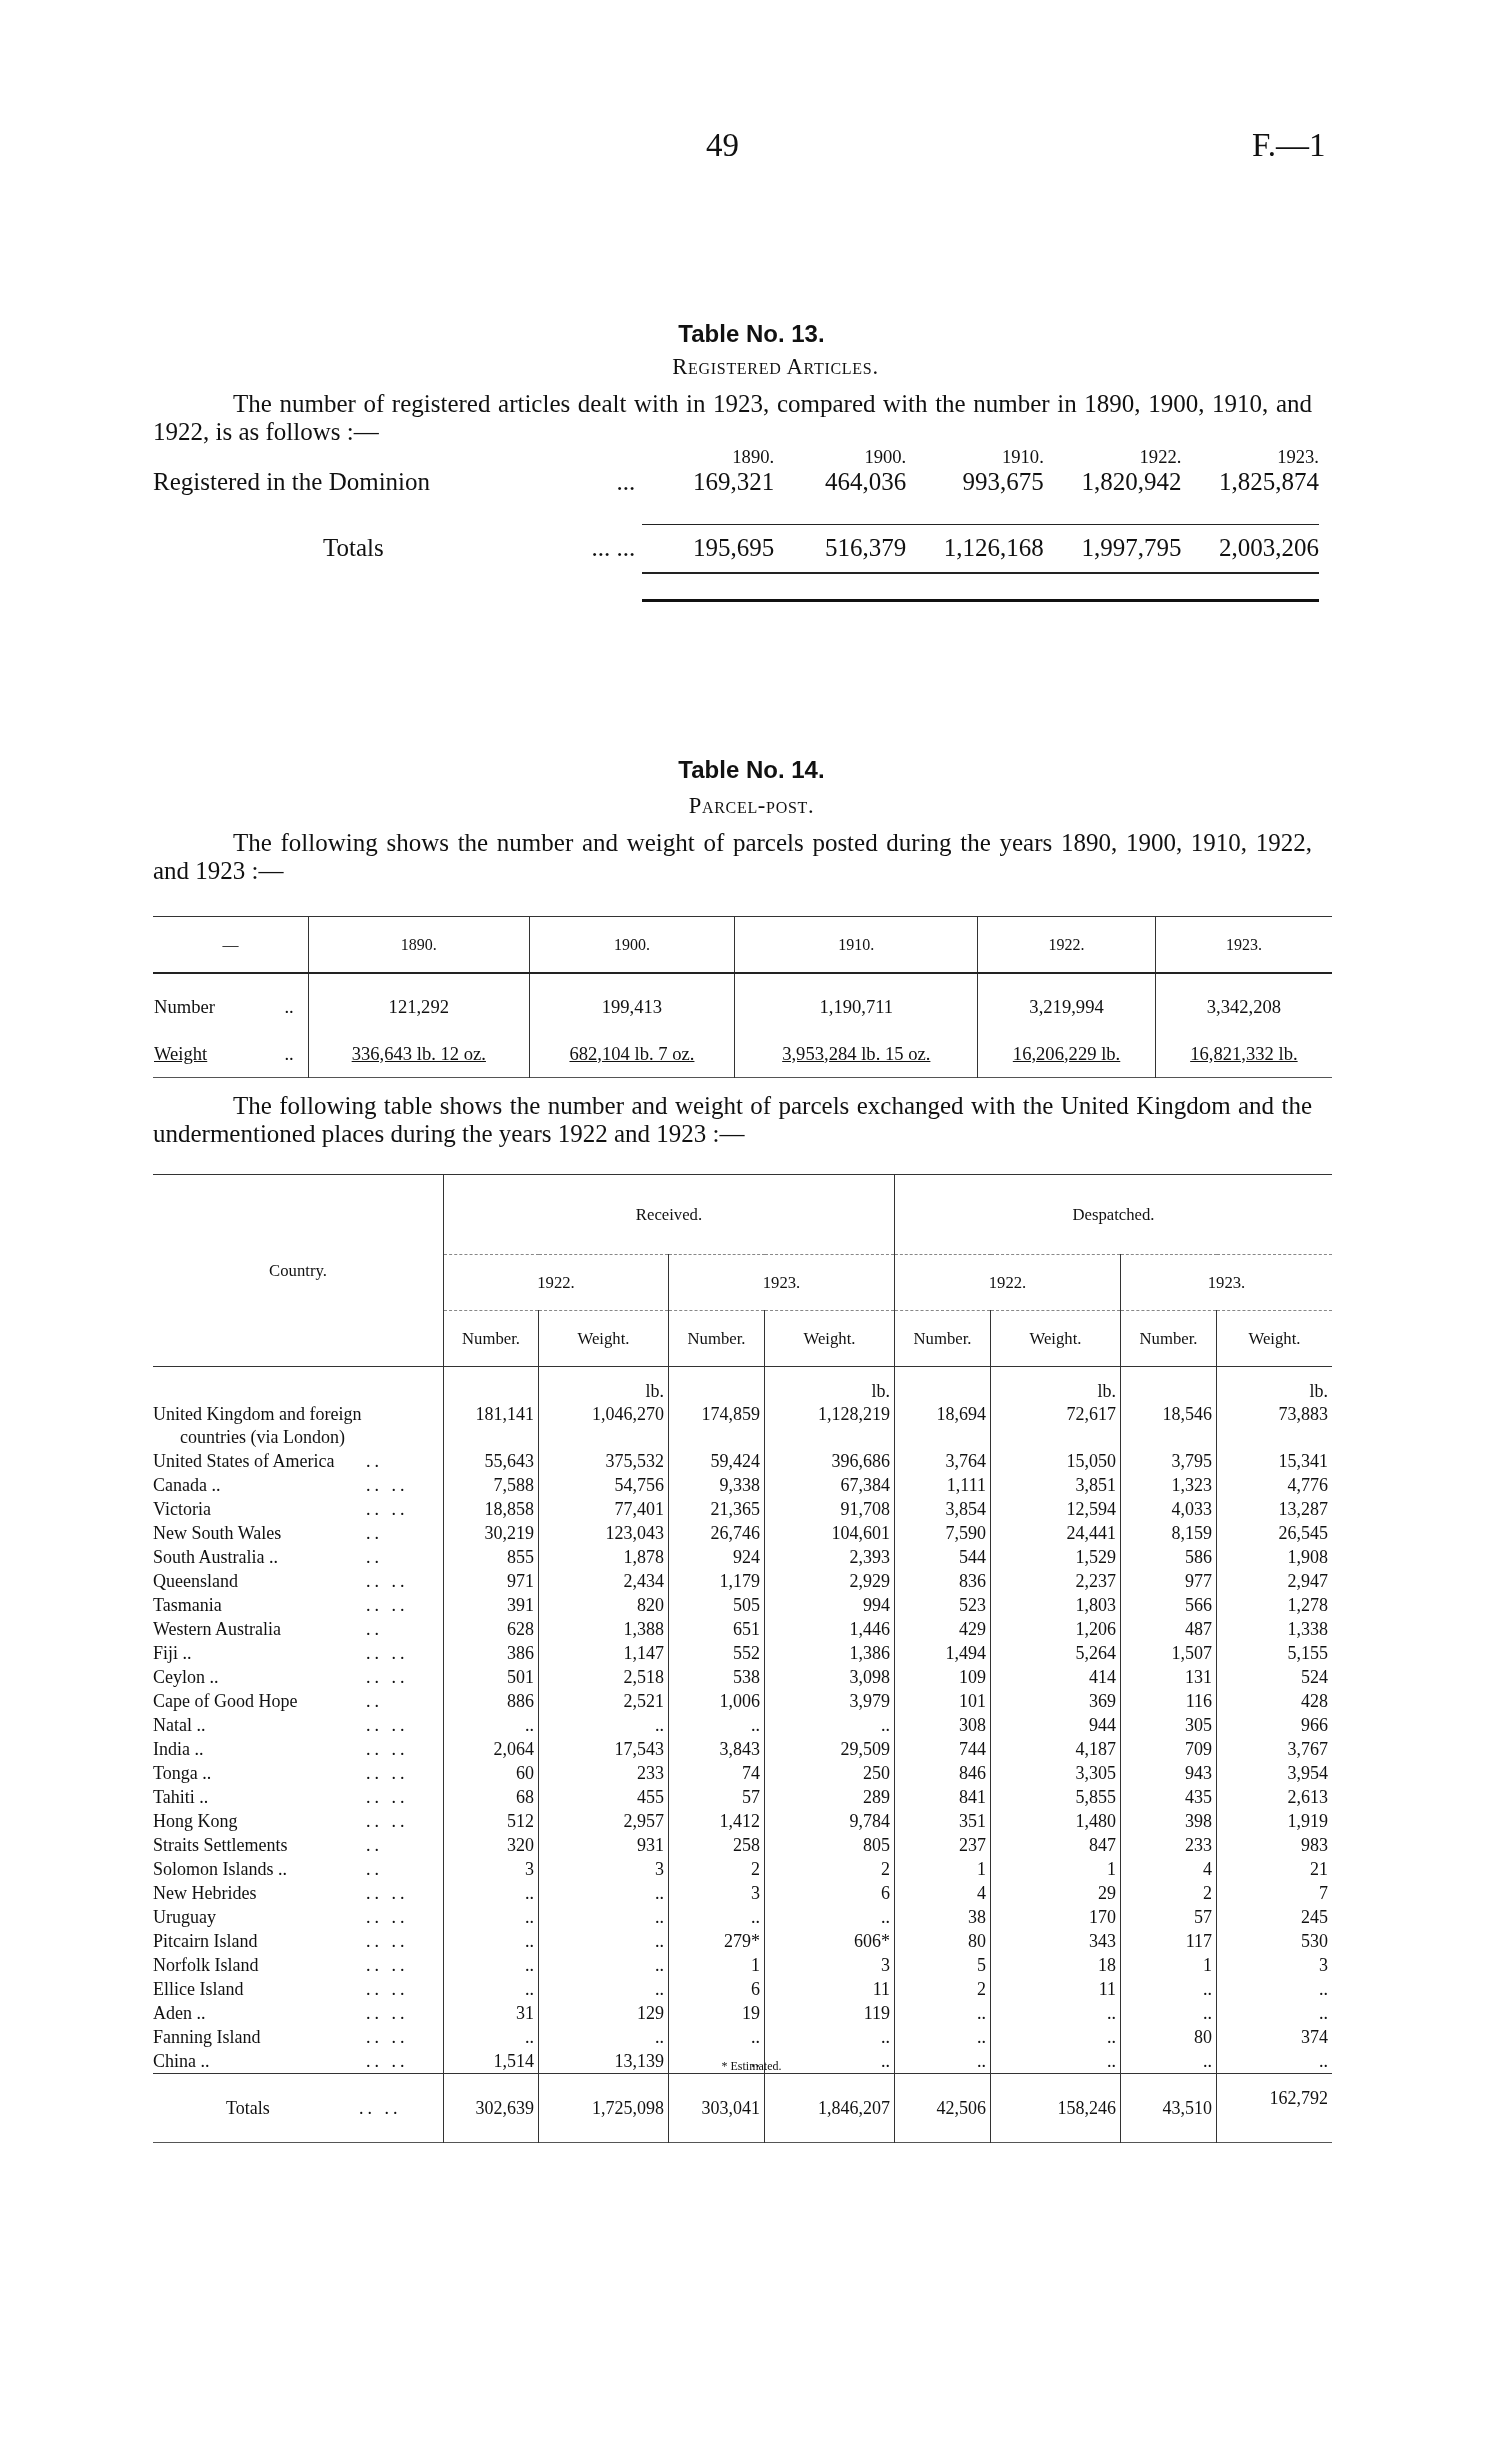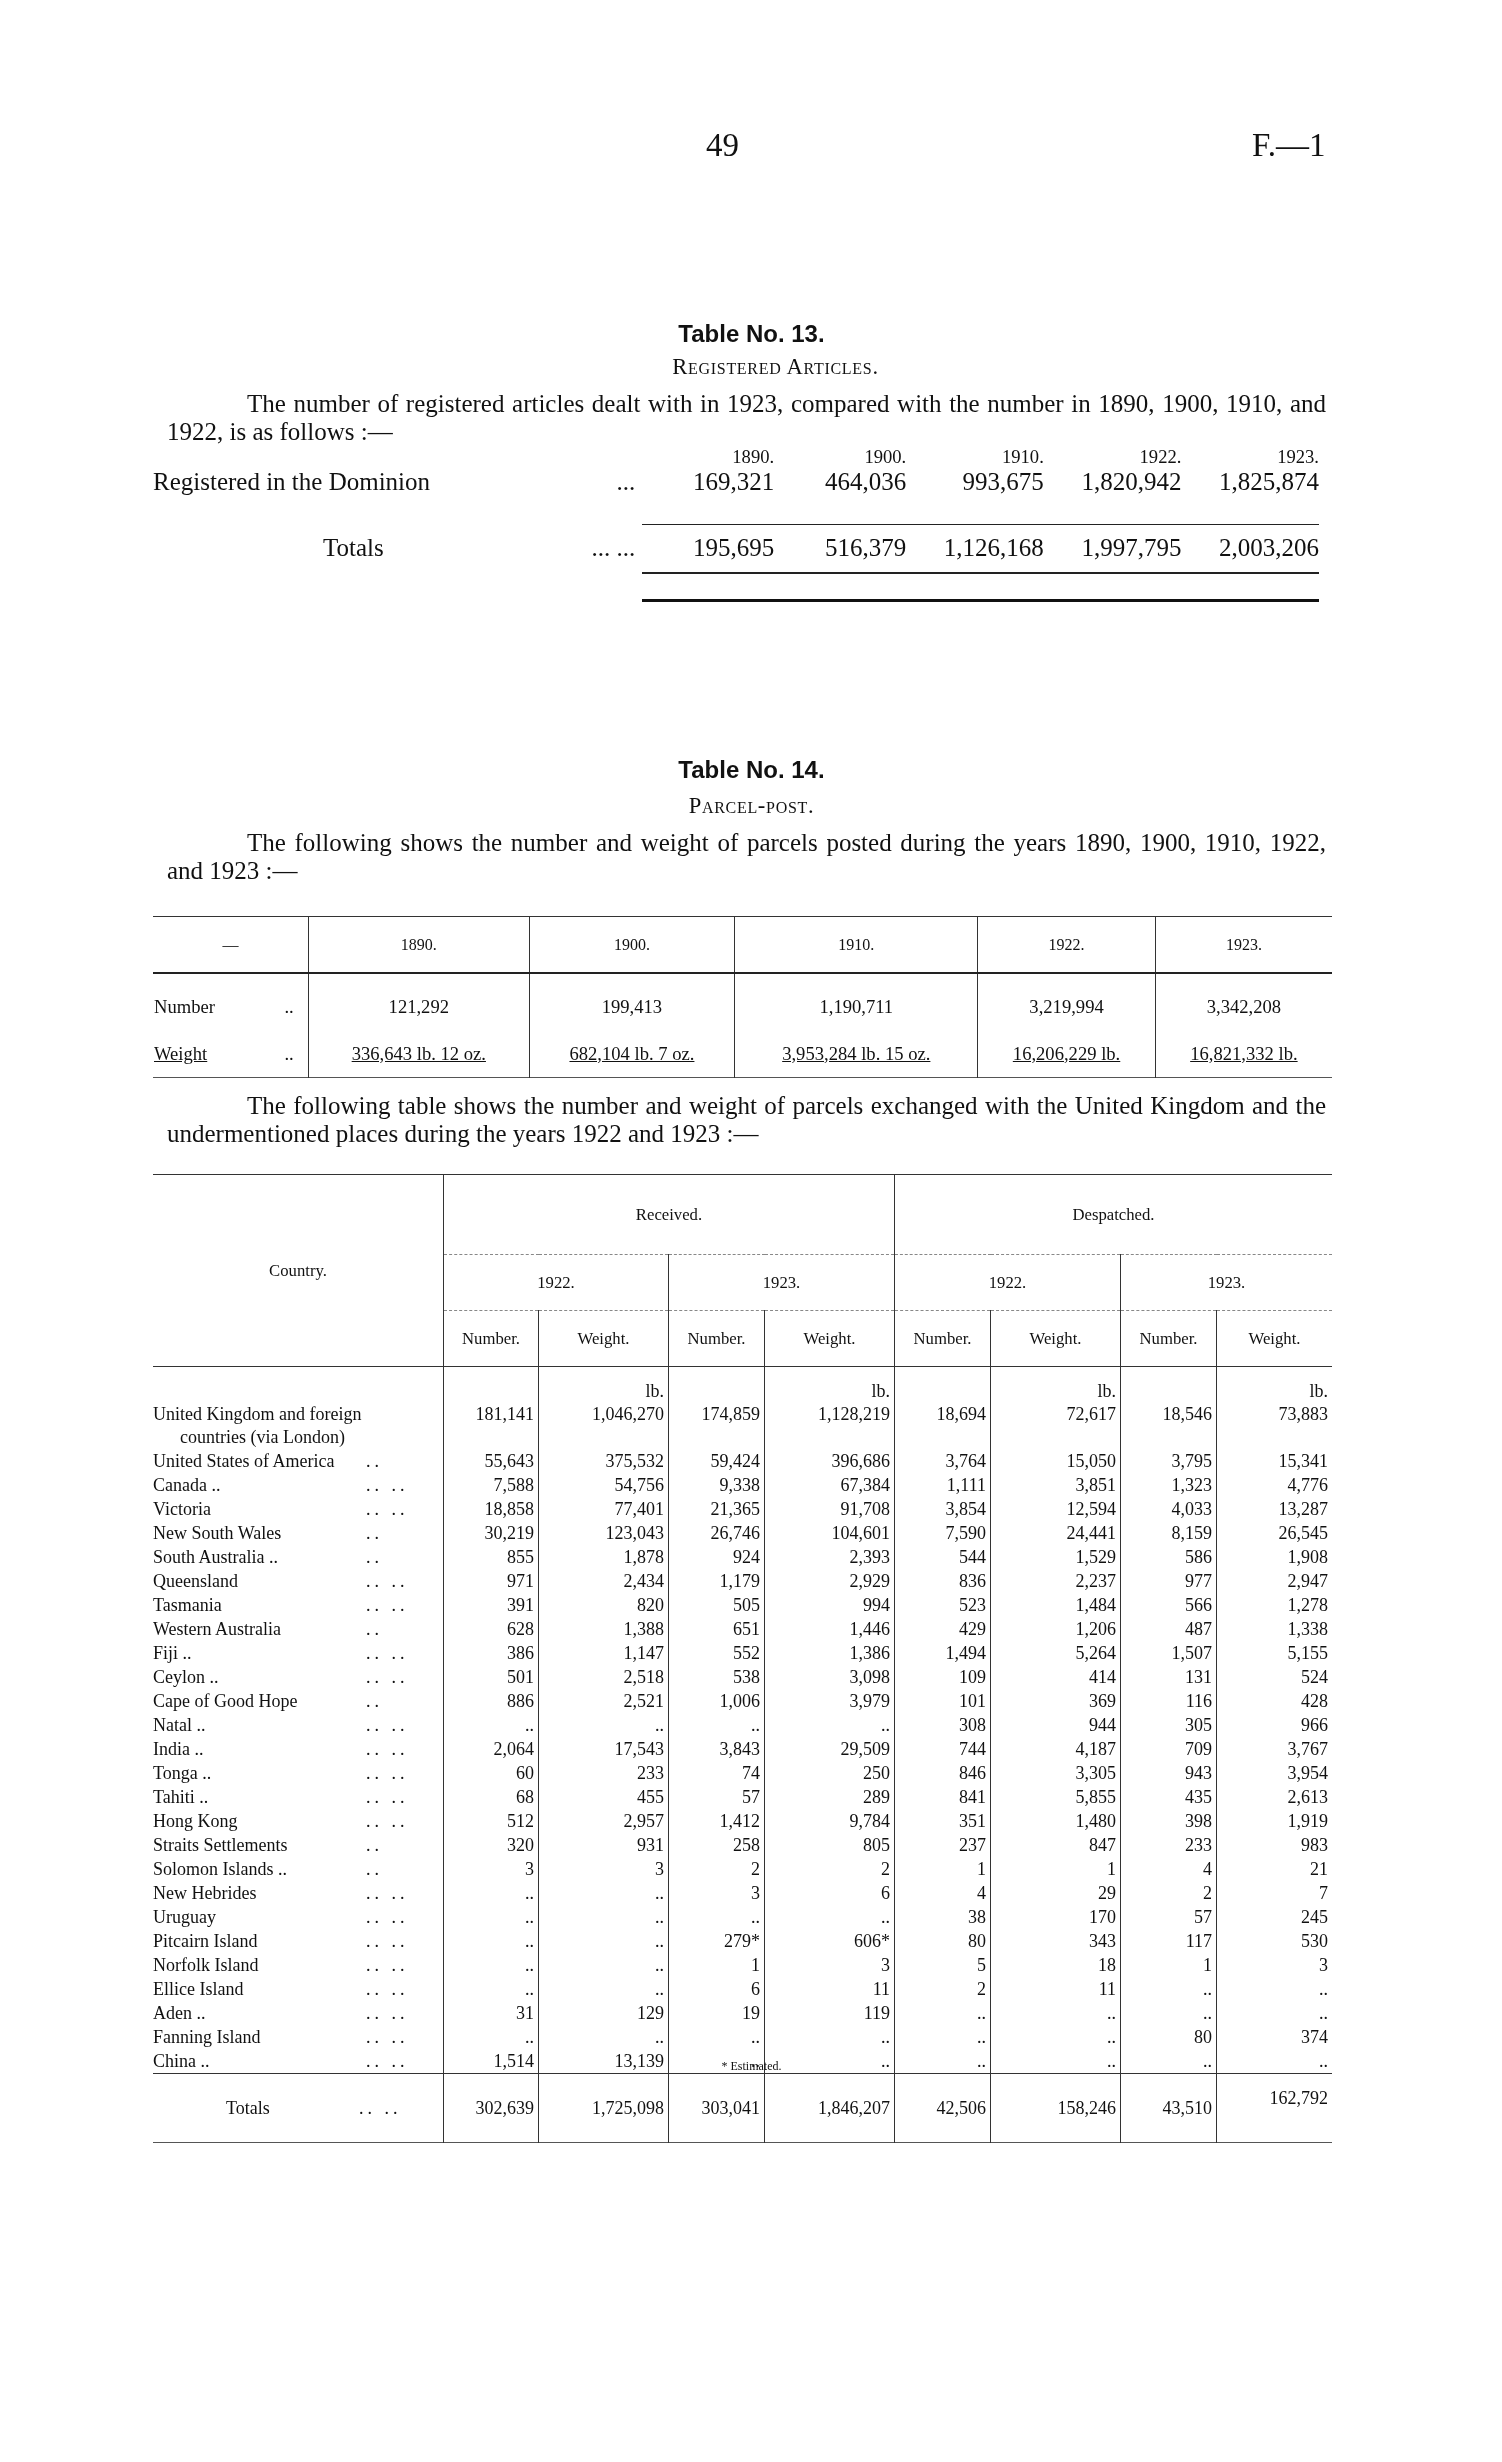--- a/index.html
+++ b/index.html
@@ -2,21 +2,21 @@
 <html style="font-size:10.7px"><head>
 <meta charset="utf-8">
 <style>
   html, body { margin:0; padding:0; background:#ffffff; }
   body { width:1503px; height:2462px; position:relative; font-family:"Liberation Serif","DejaVu Serif",serif; color:#111; overflow:hidden; }
   .abs { position:absolute; }
   .pagenum { top:127px; left:706px; font-size:33px; }
   .docref { top:127px; left:1252px; font-size:33px; }
   .tbl-title { font-family:"Liberation Sans","DejaVu Sans",sans-serif; font-weight:bold; font-size:24px; width:1503px; text-align:center; left:0; }
   .tbl-sub { font-size:22.6px; width:1503px; text-align:center; left:0; font-variant:small-caps; letter-spacing:0.7px; }
-  .para { font-size:25px; line-height:28px; left:167px; width:1159px; text-align:justify; text-indent:80px; }
+  .para { font-size:25px; line-height:28px; left:153px; width:1159px; text-align:justify; text-indent:80px; }
 
   
   .t13 { left:153px; top:666px; width:1166px; font-size:25px; border-collapse:collapse; }
   .t13 td { padding:0; height:28px; vertical-align:bottom; }
   .t13 .yr td { font-size:18.6px; height:20px; text-align:right; }
   .t13 .num { text-align:right; width:153px; }
   .t13 .lbl { text-align:left; width:406px; white-space:nowrap; }
   .t13 .rule td.num { border-bottom:1.3px solid #222; height:21px; }
   .t13 .tot td { height:47px; vertical-align:middle; }
   .t13 .dbl td.num { border-top:2px solid #222; border-bottom:3.3px solid #111; height:2.7px; }
@@ -267,21 +267,21 @@
         <td>977</td>
         <td>2,947</td>
       </tr>
       <tr>
         <td class="c"><span class="cname">Tasmania</span><span class="dots">..   ..</span></td>
         <td>391</td>
         <td>820</td>
         <td>505</td>
         <td>994</td>
         <td>523</td>
-        <td>1,484</td>
+        <td>1,803</td>
         <td>566</td>
         <td>1,278</td>
       </tr>
       <tr>
         <td class="c"><span class="cname">Western Australia</span><span class="dots">..</span></td>
         <td>628</td>
         <td>1,388</td>
         <td>651</td>
         <td>1,446</td>
         <td>429</td>

